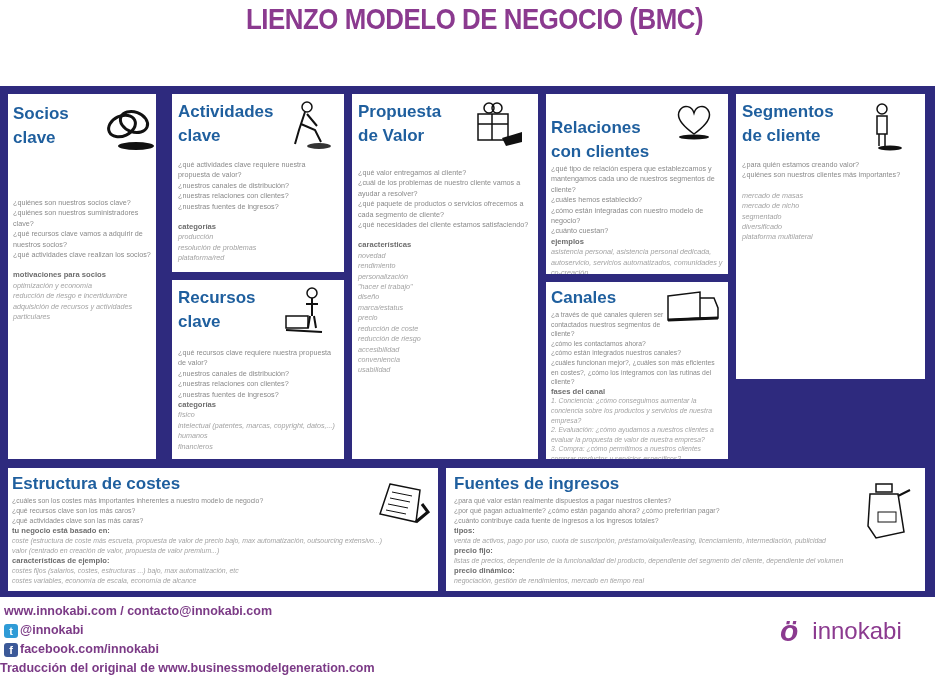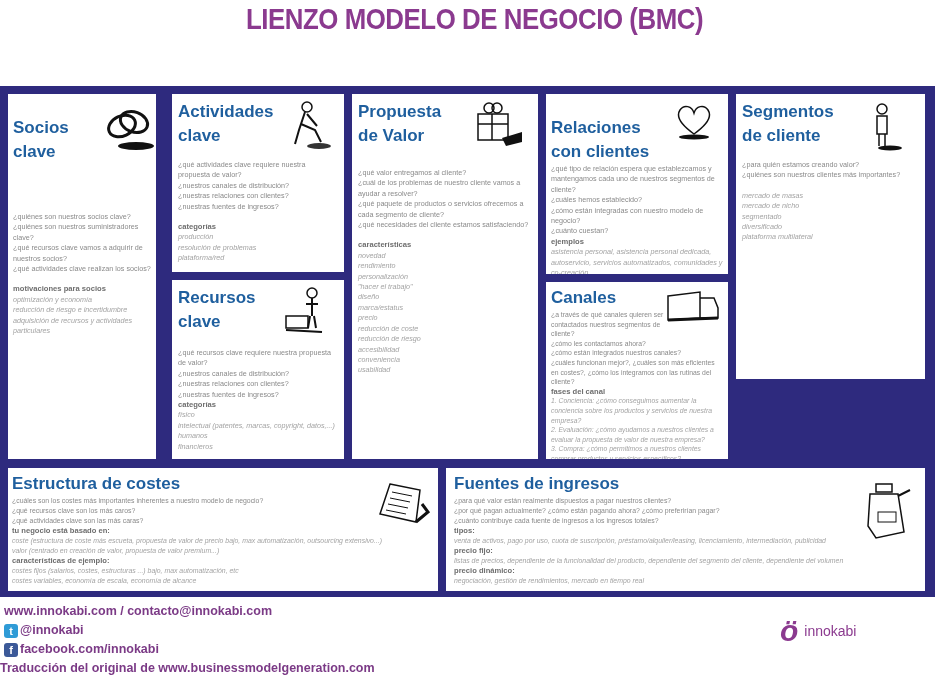--- a/index.html
+++ b/index.html
@@ -12,30 +12,30 @@
   .block .txt .h { font-weight:bold; color:#6e6e6e; font-size:7.6px; }
   .block .txt .i { font-style:italic; color:#a3a3a3; }
   .block .txt .gap { height:10px; }
   .icon { position:absolute; }
   .footer { position:absolute; left:4px; top:602px; font-size:12.5px; line-height:19px; color:#7b3a86; font-weight:bold; }
   .footer .row { display:flex; align-items:center; gap:2px; }
   .sq { display:inline-block; width:14px; height:14px; border-radius:3px; background:#2f9bd6; color:#fff; font-size:11px; line-height:14px; text-align:center; font-weight:bold; }
   .sq.fb { background:#3b5998; }
   .brand { position:absolute; left:780px; top:614px; display:flex; align-items:center; gap:6px; color:#8b3a8f; }
   .brand .logo { font-size:30px; font-weight:bold; font-style:italic; }
-  .brand .name { font-size:14px; }
+  .brand .name { font-size:24px;margin-left:8px; }
 </style>
 </head>
 <body>
 
 <div class="title">LIENZO MODELO DE NEGOCIO (BMC)</div>
 
 <div class="canvas">
 
-  <div class="block" style="left:8px;top:8px;width:148px;height:365px;padding:22px 5px;">
+  <div class="block" style="left:8px;top:8px;width:148px;height:365px;padding:8px 5px;">
     <h2><span>Socios</span><br><span>clave</span></h2>
     <svg class="icon" style="left:90px;top:8px" width="58" height="50" viewBox="0 0 58 50">
         <ellipse cx="38" cy="44" rx="18" ry="4" fill="#111"></ellipse>
         <ellipse cx="24" cy="24" rx="14" ry="10" fill="none" stroke="#111" stroke-width="3" transform="rotate(-25 24 24)"></ellipse>
         <ellipse cx="36" cy="20" rx="14" ry="10" fill="none" stroke="#111" stroke-width="3" transform="rotate(20 36 20)"></ellipse>
       </svg>
     <div class="txt" style="margin-top:48px">
       <div>¿quiénes son nuestros socios clave?</div>
         <div>¿quiénes son nuestros suministradores clave?</div>
         <div>¿qué recursos clave vamos a adquirir de nuestros socios?</div>

